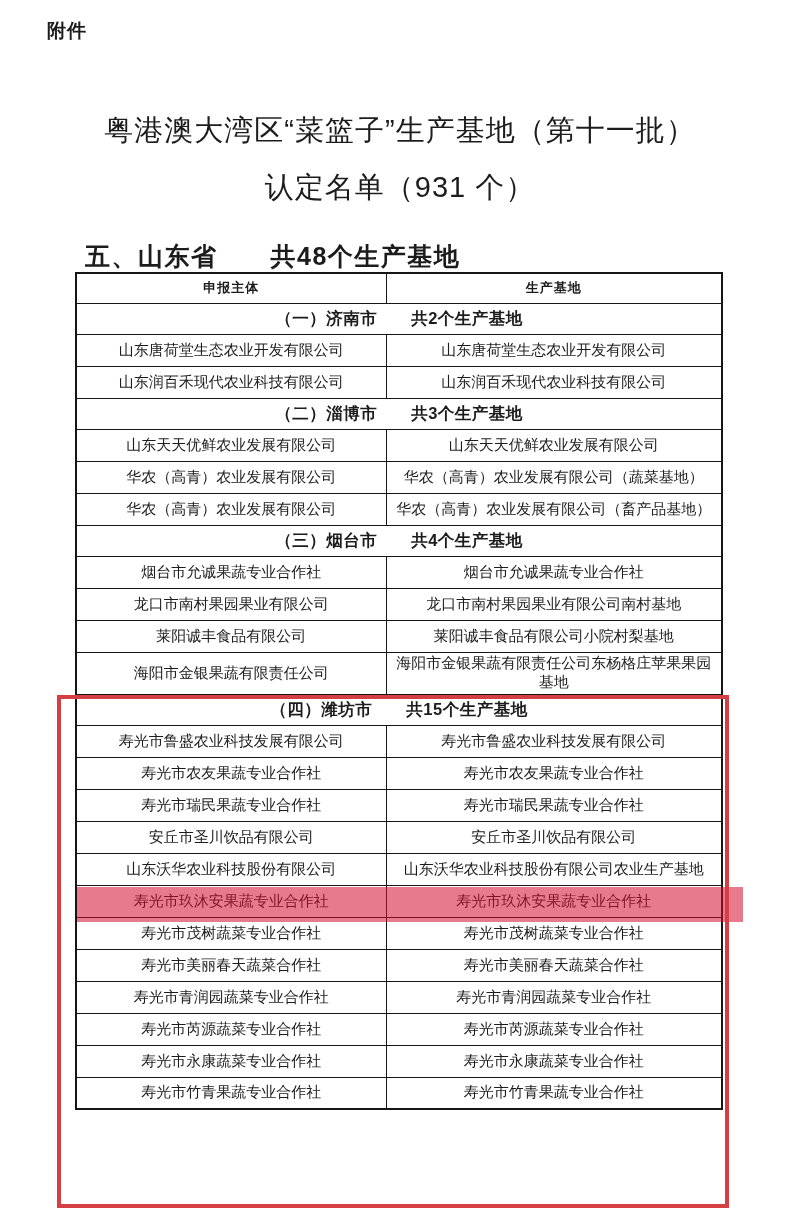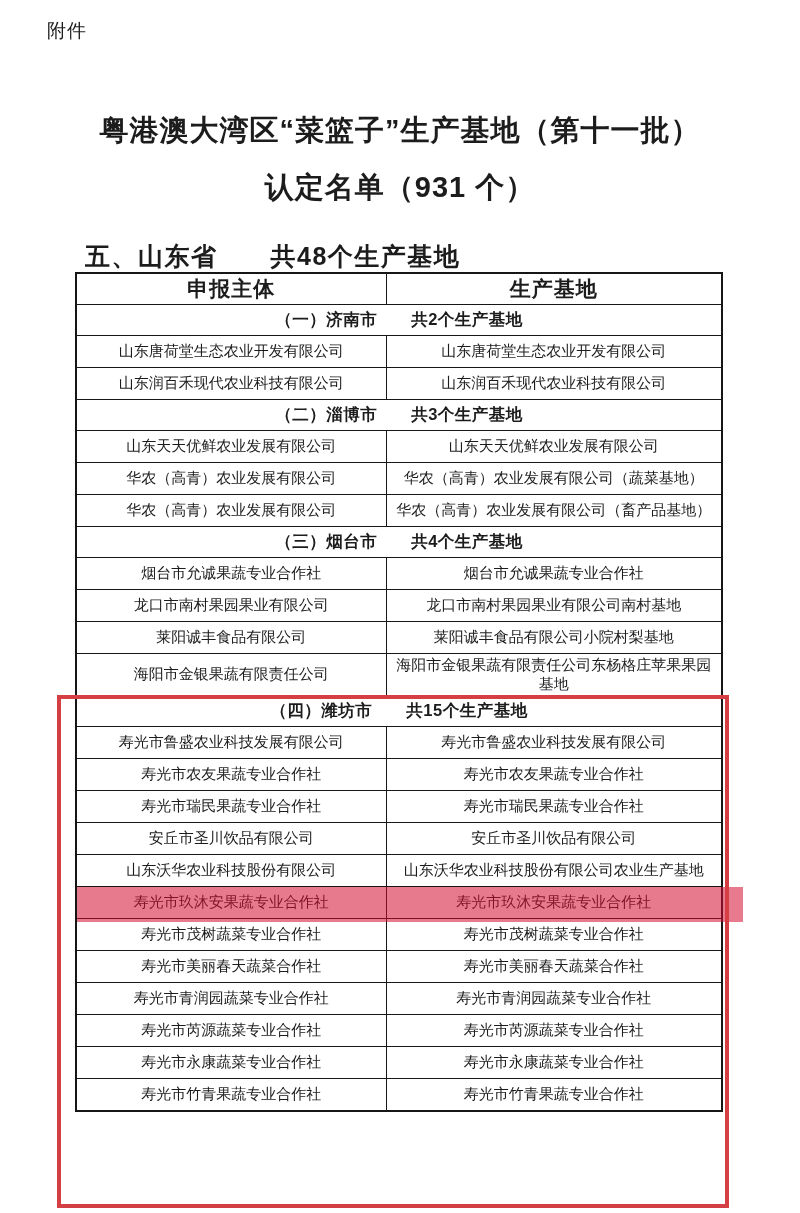--- a/index.html
+++ b/index.html
@@ -13,46 +13,46 @@
     width:800px;height:1213px;
     background:#ffffff;
     font-family:"Liberation Sans","DejaVu Sans",sans-serif;
     color:var(--ink);
     position:relative;
     overflow:hidden;
   }
   .page{position:absolute;inset:0;}
   .attachment{
     position:absolute;left:47px;top:18px;
-    font-size:19px;font-weight:normal;letter-spacing:1px;
+    font-size:19px;font-weight:bold;letter-spacing:1px;
   }
   .title{
     position:absolute;left:0;top:102px;width:800px;margin:0;
-    text-align:center;font-size:29px;font-weight:bold;
+    text-align:center;font-size:29px;font-weight:normal;
     line-height:57px;letter-spacing:1px;
   }
   .title span{display:block;}
   .section-heading{
     position:absolute;left:85px;top:240px;
     font-size:25px;font-weight:bold;letter-spacing:1.5px;
   }
   table.main{
     position:absolute;left:75px;top:272px;width:646px;
     border-collapse:collapse;table-layout:fixed;
     border:2px solid var(--line);
   }
   col.c1{width:310px;}
   col.c2{width:336px;}
   th,td{
     border:1.5px solid var(--line);
     text-align:center;vertical-align:middle;
     padding:1px 6px;overflow:hidden;
   }
   tr.hdr{height:30px;}
-  tr.hdr th{font-size:21px;font-weight:bold;letter-spacing:1px;}
+  tr.hdr th{font-size:13px;font-weight:bold;letter-spacing:1px;}
   tr.section{height:31px;}
   tr.section td{font-size:16.5px;font-weight:bold;letter-spacing:0.5px;}
   tr.data{height:32px;}
   tr.data td{font-size:15px;line-height:1.25;}
   tr.tall{height:42px;}
   .red-box{
     position:absolute;left:57px;top:695px;width:672px;height:513px;
     box-sizing:border-box;
     border:4px solid var(--red-box-color);
     z-index:10;pointer-events:none;

